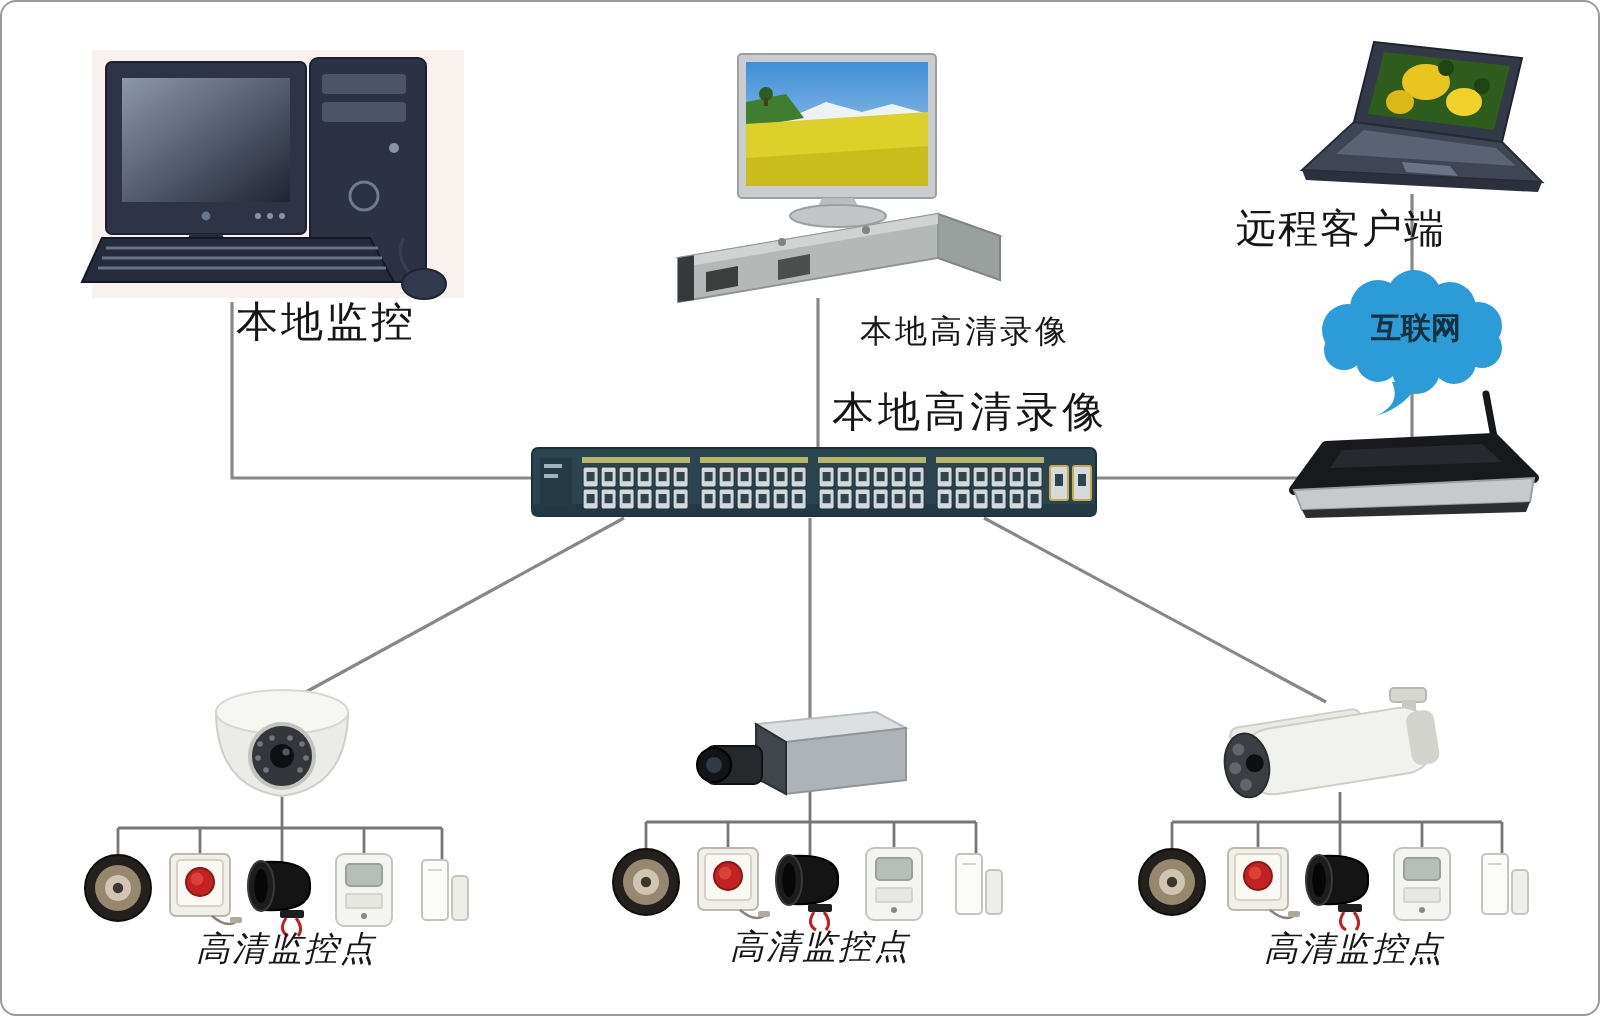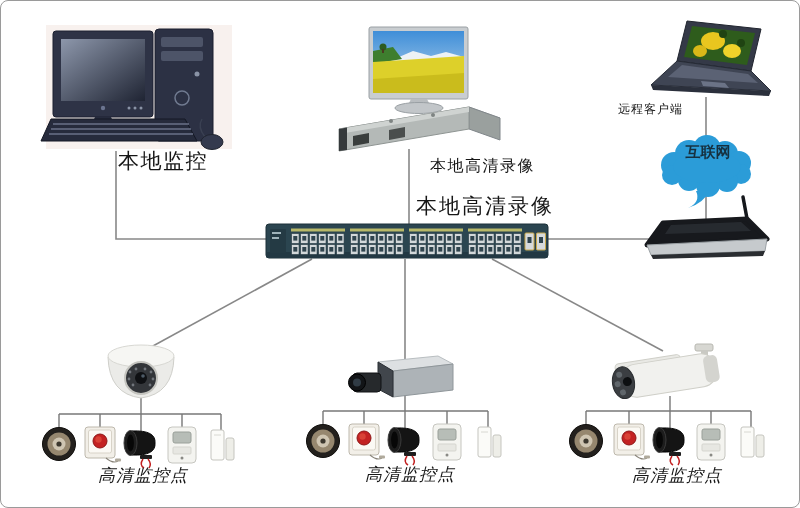--- a/index.html
+++ b/index.html
@@ -6,22 +6,22 @@
   .diagram{
     position:relative;width:800px;height:508px;box-sizing:border-box;
     background:#ffffff;border:1px solid #9a9a9a;border-radius:8px;overflow:hidden;
     font-family:"DejaVu Sans",sans-serif;
   }
   .artwork{position:absolute;left:0;top:0;}
   .lbl{position:absolute;color:#161616;white-space:nowrap;line-height:1.1;}
   .lbl-pc{left:117px;top:149px;font-size:21px;letter-spacing:1.5px;}
   .lbl-recorder{left:429px;top:156px;font-size:16px;letter-spacing:1.5px;}
   .lbl-switch{left:415px;top:194px;font-size:21px;letter-spacing:2px;}
-  .lbl-laptop{left:617px;top:102px;font-size:12px;letter-spacing:1px;}
-  .lbl-internet{left:679px;top:143px;width:56px;text-align:center;font-size:15px;font-weight:bold;color:#16303f;}
+  .lbl-laptop{left:617px;top:102px;font-size:20px;letter-spacing:1px;}
+  .lbl-internet{left:679px;top:155px;width:56px;text-align:center;font-size:15px;font-weight:bold;color:#16303f;}
   .lbl-site{font-size:17px;letter-spacing:1px;font-style:italic;}
   .lbl-site-left{left:97px;top:465px;}
   .lbl-site-center{left:364px;top:464px;}
   .lbl-site-right{left:631px;top:465px;}
 </style>
 </head>
 <body>
 
 <div class="diagram">
 

